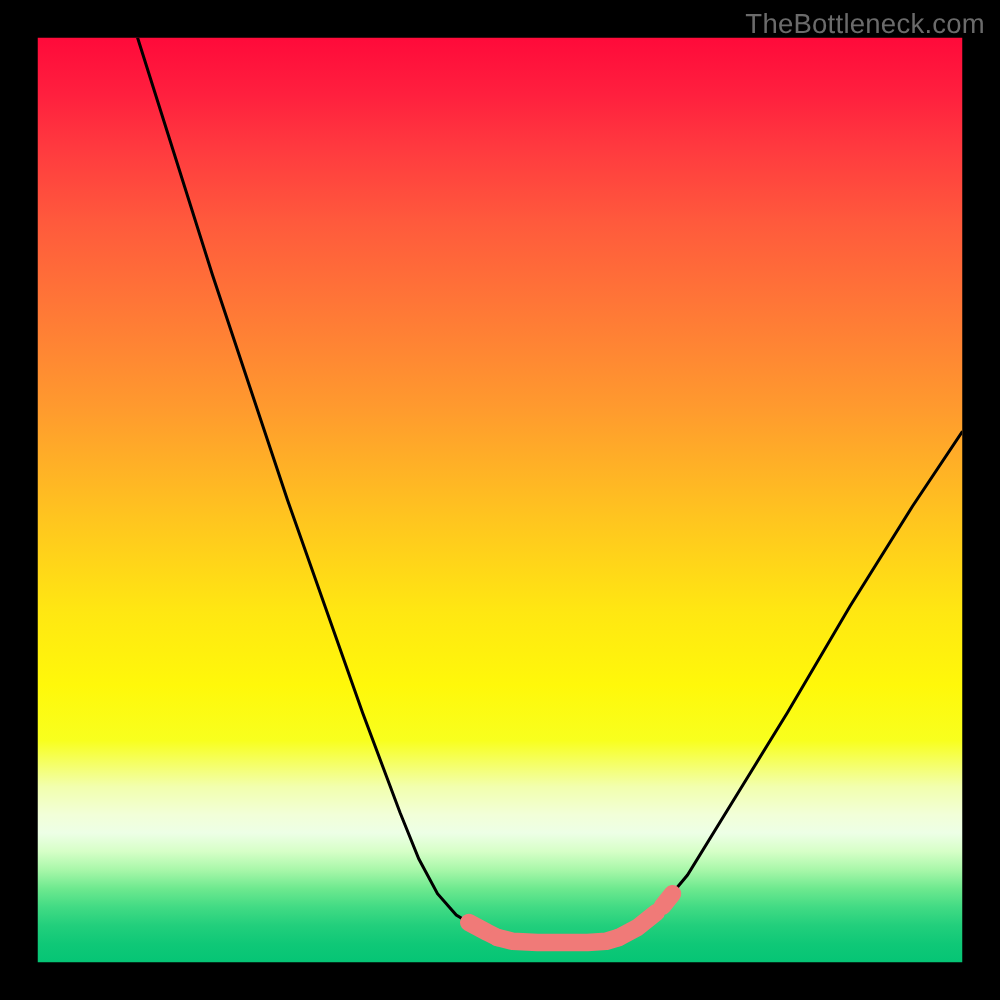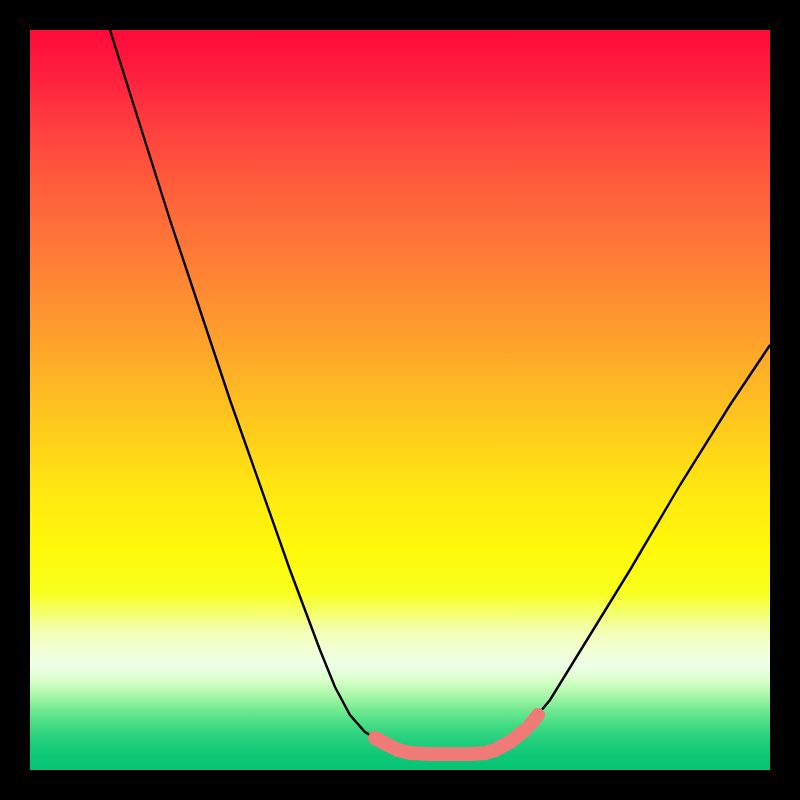--- a/index.html
+++ b/index.html
@@ -64,20 +64,21 @@
     font-size: 22px;
     letter-spacing: 0.2px;
     user-select: none;
   }
 </style>
 </head>
 <body>
 
 <div class="stage">
 
+  <div class="watermark">TheBottleneck.com</div>
 
   <div class="plot">
     <div class="gradient"></div>
 
     <svg class="curve" viewBox="0 0 740 740" preserveAspectRatio="none">
       <path d="M80,0 L110,95 L140,190 L170,280 L200,370 L230,455 L260,540 L290,620 L305,657 L320,685 L335,702 L345,708" fill="none" stroke="#000000" stroke-width="2.4"></path>
       <path d="M345,708 L360,716 L368,720" fill="none" stroke="#000000" stroke-width="2.4"></path>
       <path d="M368,720 L380,723 L400,724 L420,724 L440,724 L455,723 L465,720" fill="none" stroke="#000000" stroke-width="2.4"></path>
       <path d="M465,720 L480,712 L495,700" fill="none" stroke="#000000" stroke-width="2.4"></path>
       <path d="M495,700 L520,670 L560,605 L600,540 L650,455 L700,375 L740,315" fill="none" stroke="#000000" stroke-width="2.4"></path>

